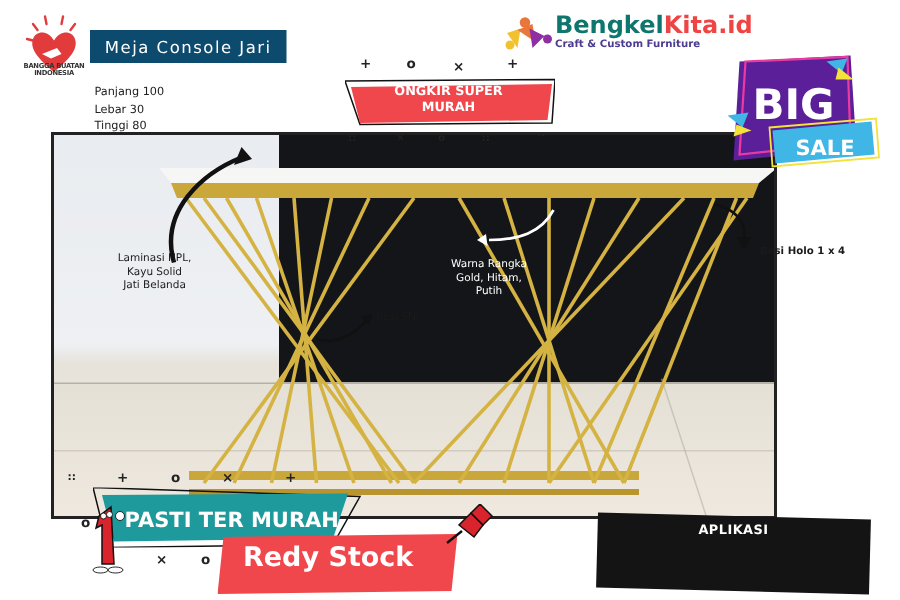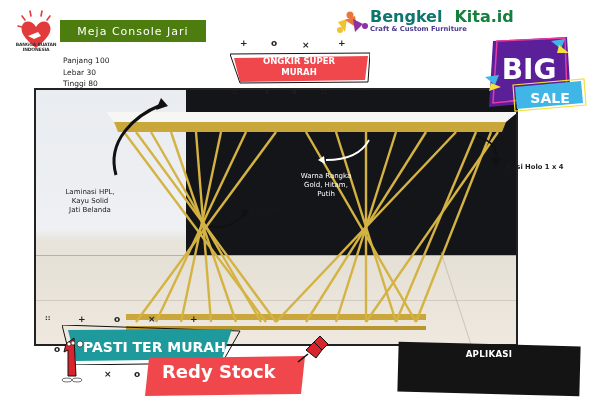--- a/index.html
+++ b/index.html
@@ -5,30 +5,30 @@
   * { box-sizing: border-box; margin: 0; padding: 0; }
   html, body { width: 600px; height: 400px; overflow: hidden; background: #ffffff; }
   body { position: relative; font-family: "DejaVu Sans", sans-serif; }
 
   .abs { position: absolute; }
 
   
   .bbi-logo { left: 14px; top: 8px; width: 46px; height: 50px; }
   .bbi-text { left: 6px; top: 42px; width: 60px; font-size: 4.5px; font-weight: bold; color: #333; text-align: center; line-height: 5px; letter-spacing: -0.2px; }
 
-  .title-bar { left: 60px; top: 20px; width: 146px; height: 22px; background: #4d7c0f; color: #fff;
+  .title-bar { left: 60px; top: 20px; width: 131px; height: 22px; background: #0c4a6e; color: #fff;
                font-size: 11px; letter-spacing: 1px; display: flex; align-items: center; justify-content: center; }
 
   .specs { left: 63px; top: 55px; font-size: 7.5px; color: #222; line-height: 11.5px; }
 
   
   .brand-mark { left: 335px; top: 10px; width: 38px; height: 26px; }
   .brand-name { left: 370px; top: 7px; font-size: 16px; font-weight: bold; letter-spacing: 0px; }
   .brand-name .b1 { color: #0f766e; }
-  .brand-name .b2 { color: #15803d; margin-left: 12px; }
+  .brand-name .b2 { color: #ef4444; }
   .brand-tag { left: 370px; top: 25px; font-size: 6.8px; font-weight: bold; color: #4b3c8f; }
 
   
   .photo { left: 34px; top: 88px; width: 484px; height: 258px; border: 2px solid #222; overflow: hidden;
            background: linear-gradient(180deg, #e9ecf0 0%, #eef0f3 55%, #e7e2da 60%, #ede8df 100%); }
   .wall-dark { position: absolute; left: 150px; top: 0; width: 330px; height: 165px;
                background: #141518; }
   .floor { position: absolute; left: 0; top: 165px; width: 100%; height: 95px;
            background: linear-gradient(180deg, #e5e0d6, #efe9e0); }
   .floor-line { position: absolute; background: #b8b0a4; }
@@ -144,21 +144,21 @@
     <polygon points="205,121 212,120 210,127" fill="#111"></polygon>
   </svg>
 
   <span class="sym" style="left:196px;top:-2px;font-size:7px;">::</span>
   <span class="sym" style="left:228px;top:-2px;font-size:7px;">×</span>
   <span class="sym" style="left:256px;top:-2px;font-size:7px;">o</span>
   <span class="sym" style="left:285px;top:-2px;font-size:7px;">::</span>
   <span class="sym" style="left:322px;top:-2px;font-size:7px;">^</span>
 </div>
 
-<div class="anno anno-dark" style="left:56px;top:168px;width:68px;margin-top:20px;">
+<div class="anno anno-dark" style="left:69px;top:168px;width:68px;">
   <div>Laminasi HPL,</div>
   <div>Kayu Solid</div>
   <div>Jati Belanda</div>
 </div>
 <div class="anno anno-light" style="left:293px;top:158px;width:66px;margin-top:14px;">
   <div>Warna Rangka</div>
   <div>Gold, Hitam,</div>
   <div>Putih</div>
 </div>
 <div class="anno anno-dark" style="left:500px;top:163px;width:70px;font-weight:bold;font-size:6.8px;">Besi Holo 1 x 4</div>

